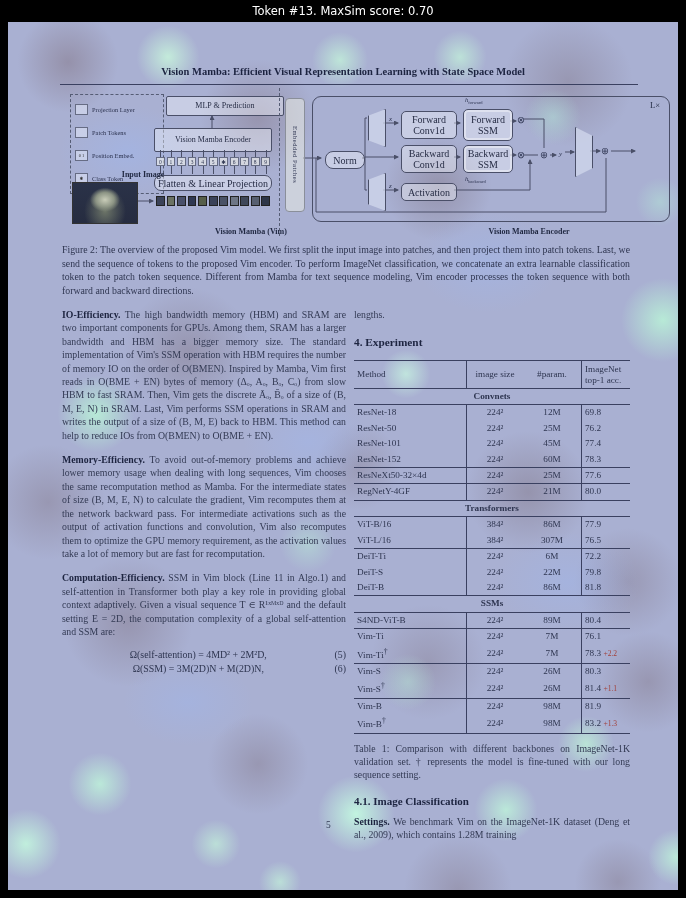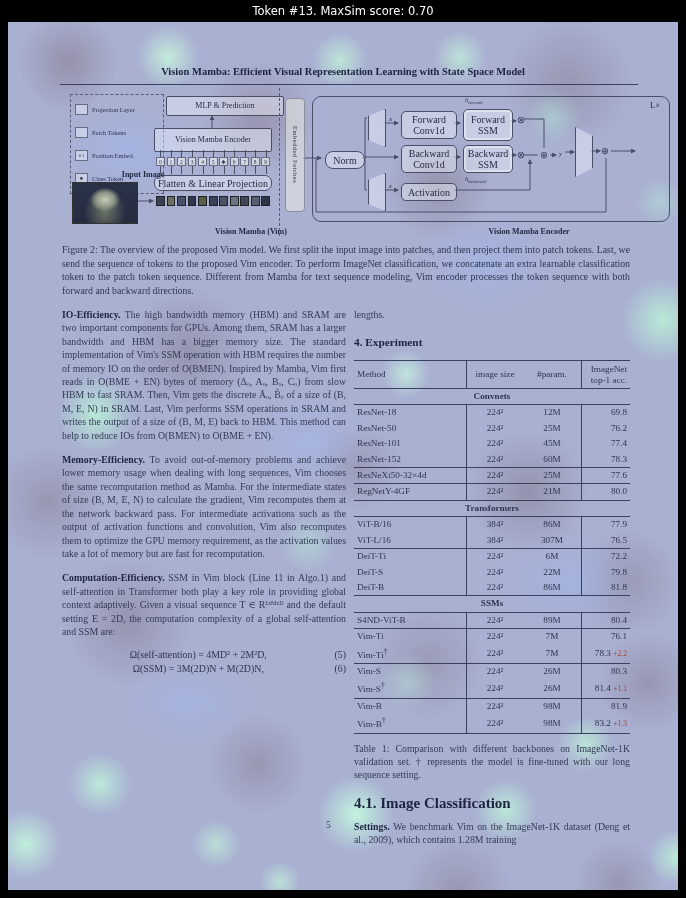--- a/index.html
+++ b/index.html
@@ -94,33 +94,33 @@
   .arrows{position:absolute;left:0;top:0;pointer-events:none;}
   
   .figcap{position:absolute;left:54px;top:221px;width:568px;font-size:9.8px;line-height:13.6px;
           text-align:justify;color:#2e3550;}
   .col{position:absolute;top:286px;}
   .col-left{left:54px;width:284px;}
   .col-right{left:346px;width:276px;}
   .col p{margin:0 0 11px 0;text-align:justify;font-size:9.8px;line-height:13.4px;color:#333a54;}
   .col p b{color:#1d2440;}
   .col h2{margin:15px 0 12px 0;font-size:11.3px;color:#1d2440;}
-  .col h3{margin:13px 0 8px 0;font-size:15px;color:#1d2440;}
+  .col h3{margin:13px 0 8px 0;font-size:11px;color:#1d2440;}
   .equations{margin:2px 0 11px 0;}
   .eqrow{display:flex;align-items:center;margin:3px 0;}
   .eqbody{flex:1;text-align:center;font-size:9.9px;color:#2e3550;}
   .eqnum{font-size:9.8px;color:#2e3550;}
   
   .t1{width:100%;border-collapse:collapse;font-size:9.2px;color:#2e3550;
       border-top:1.4px solid #3a4060;border-bottom:1.4px solid #3a4060;margin-top:8px;}
   .t1 th,.t1 td{padding:2.2px 3px;font-weight:normal;line-height:1.2;}
   .t1 .c1{text-align:left;width:106px;}
   .t1 .c2{text-align:center;width:50px;border-left:.8px solid #3a4060;}
   .t1 .c3{text-align:center;width:52px;}
-  .t1 .c4{text-align:right;border-left:.8px solid #3a4060;}
+  .t1 .c4{text-align:left;border-left:.8px solid #3a4060;}
   .t1 .hdr th{border-bottom:.8px solid #3a4060;}
   .t1 .grp td{font-weight:bold;text-align:center;border-top:.8px solid #3a4060;border-bottom:.8px solid #3a4060;}
   .t1 .bsep td{border-top:.8px solid #3a4060;}
   .t1 .delta{color:#a2403a;font-size:7.6px;}
   .tcaption{margin-top:8px !important;}
   .pageno{position:absolute;left:318px;top:798px;font-size:9.5px;color:#333a54;}
 </style>
 </head>
 <body>
 

